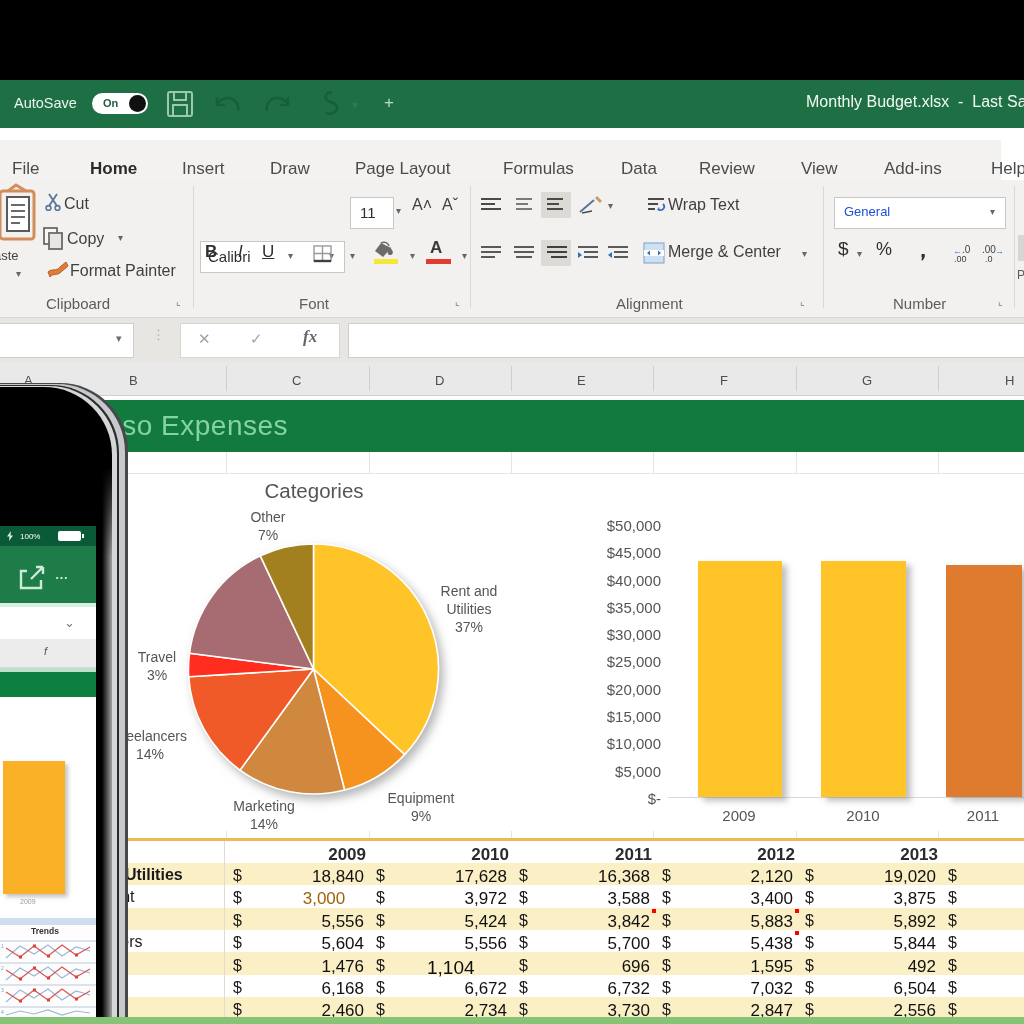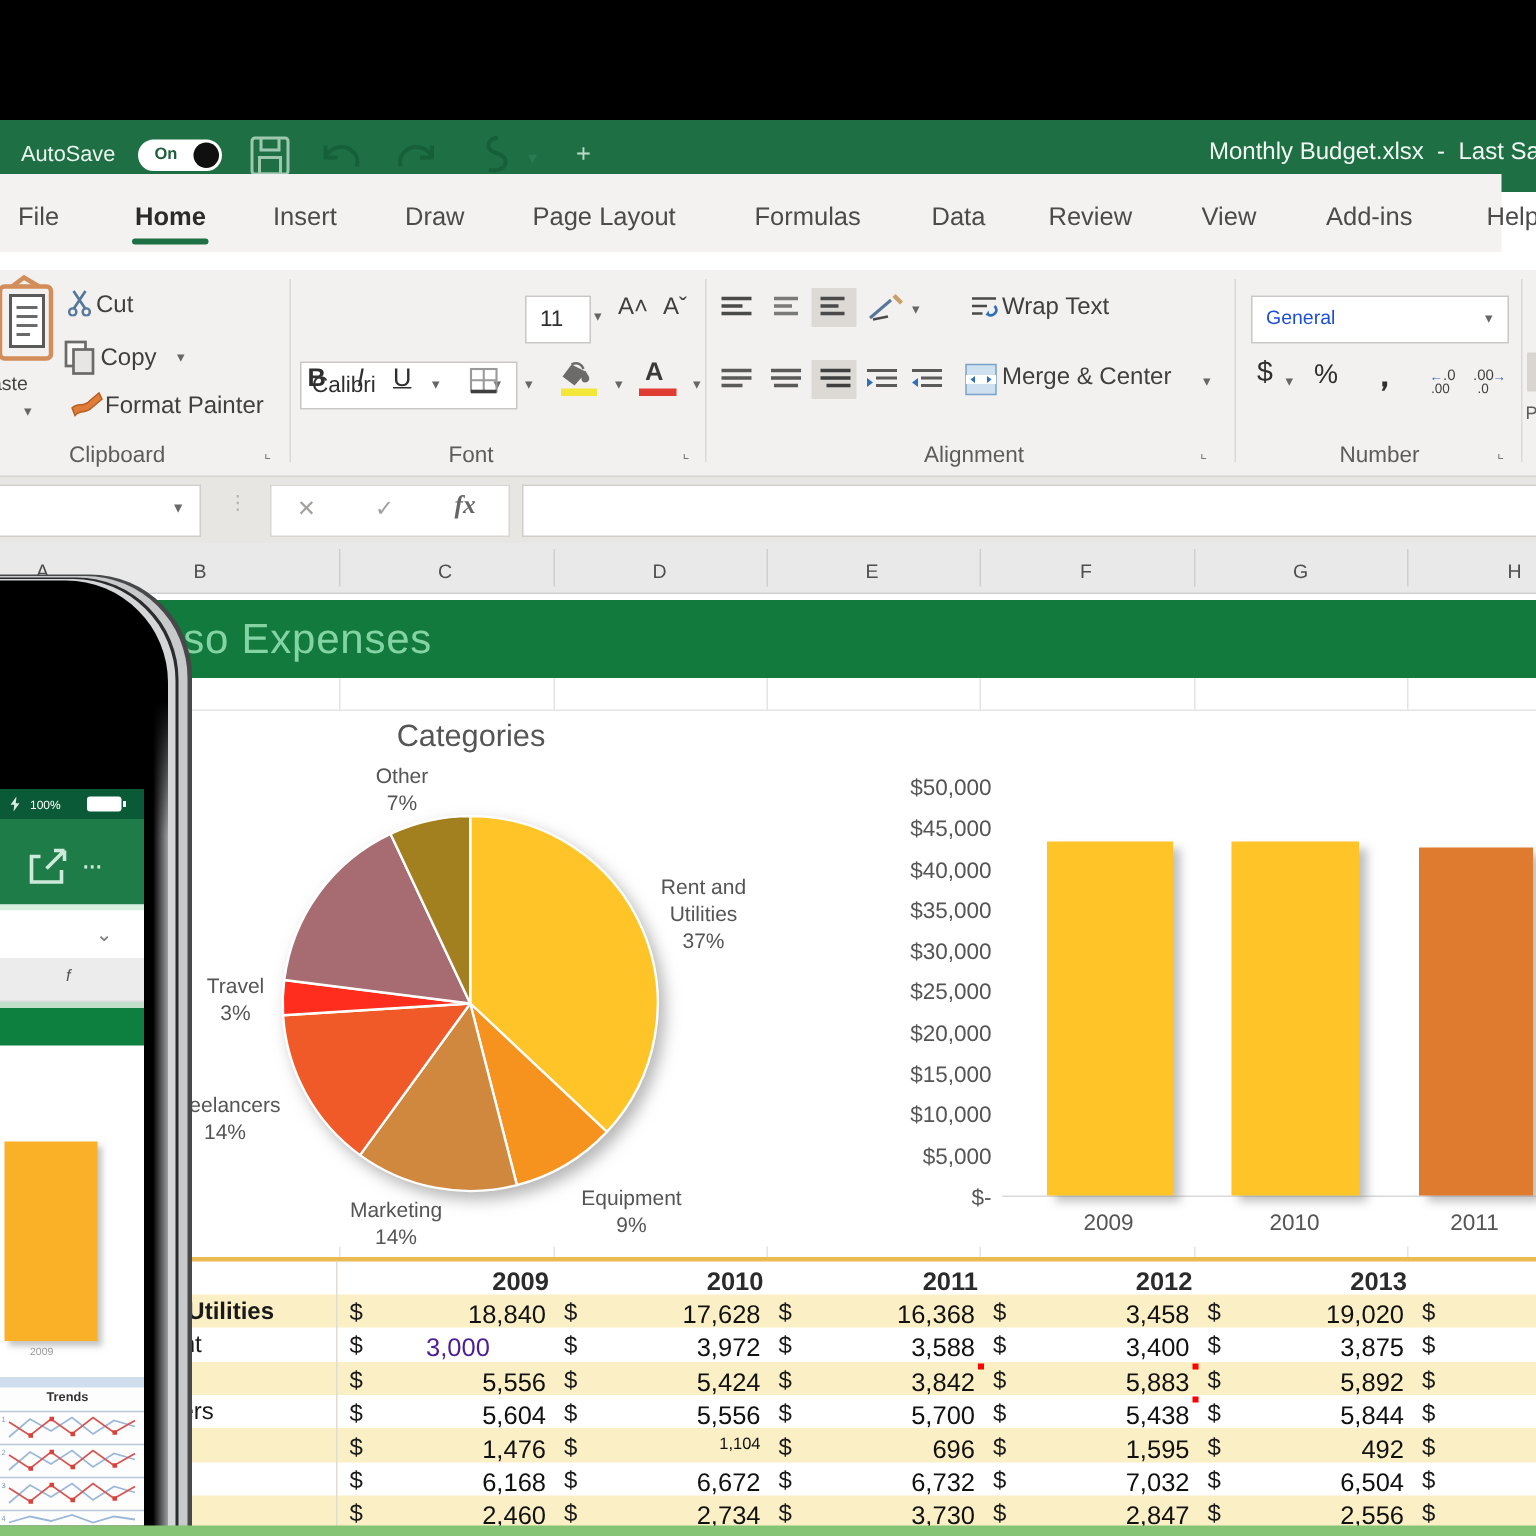--- a/index.html
+++ b/index.html
@@ -37,21 +37,21 @@
     </svg>
 
   <svg class="abs" style="left:316px;top:9px;" width="32" height="30" viewBox="0 0 32 30">
       <path d="M16 3 C10 3 8 8 11 11 C14 14 20 13 21 18 C22 23 15 26 10 24" fill="none" stroke="#155f39" stroke-width="2.6"></path>
     </svg>
   <div class="t" style="left:352px;top:18px;font-size:12px;color:#2c7a52;">▾</div>
   <div class="t" style="left:384px;top:13px;font-size:17px;color:#bcd9c8;">+</div>
   <div class="t" style="left:806px;top:13px;font-size:16px;color:#f2f8f4;">Monthly Budget.xlsx&nbsp; -&nbsp; Last Sa</div>
 </div>
 
-<div class="abs" style="left:0;top:116px;width:1001px;height:52px;background:#f4f2f1;">
+<div class="abs" style="left:0;top:140px;width:1001px;height:52px;background:#f4f2f1;">
   <div class="t" style="left:12px;top:19px;font-size:17px;color:#4b4b4b;">File</div>
   <div class="t" style="left:90px;top:19px;font-size:17px;color:#2b2b2b;font-weight:bold;">Home</div>
   <div class="abs" style="left:88px;top:43px;width:51px;height:4px;background:#1e7044;border-radius:2px;"></div>
   <div class="t" style="left:182px;top:19px;font-size:17px;color:#4b4b4b;">Insert</div>
   <div class="t" style="left:270px;top:19px;font-size:17px;color:#4b4b4b;">Draw</div>
   <div class="t" style="left:355px;top:19px;font-size:17px;color:#4b4b4b;">Page Layout</div>
   <div class="t" style="left:503px;top:19px;font-size:17px;color:#4b4b4b;">Formulas</div>
   <div class="t" style="left:621px;top:19px;font-size:17px;color:#4b4b4b;">Data</div>
   <div class="t" style="left:699px;top:19px;font-size:17px;color:#4b4b4b;">Review</div>
   <div class="t" style="left:801px;top:19px;font-size:17px;color:#4b4b4b;">View</div>
@@ -363,39 +363,39 @@
   <div class="t" style="left:233px;top:1001px;font-size:16px;color:#1a1a1a;">$</div>
     <div class="t" style="left:376px;top:1001px;font-size:16px;color:#1a1a1a;">$</div>
     <div class="t" style="left:519px;top:1001px;font-size:16px;color:#1a1a1a;">$</div>
     <div class="t" style="left:662px;top:1001px;font-size:16px;color:#1a1a1a;">$</div>
     <div class="t" style="left:805px;top:1001px;font-size:16px;color:#1a1a1a;">$</div>
     <div class="t" style="left:948px;top:1001px;font-size:16px;color:#1a1a1a;">$</div>
 
   <div class="t" style="left:284px;top:867px;width:80px;text-align:right;font-size:17px;color:#111;">18,840</div>
   <div class="t" style="left:427px;top:867px;width:80px;text-align:right;font-size:17px;color:#111;">17,628</div>
   <div class="t" style="left:570px;top:867px;width:80px;text-align:right;font-size:17px;color:#111;">16,368</div>
-  <div class="t" style="left:713px;top:867px;width:80px;text-align:right;font-size:17px;color:#111;">3,458</div>
+  <div class="t" style="left:713px;top:867px;width:80px;text-align:right;font-size:17px;color:#111;">2,120</div>
   <div class="t" style="left:856px;top:867px;width:80px;text-align:right;font-size:17px;color:#111;">19,020</div>
-  <div class="t" style="left:284px;top:889px;width:80px;text-align:left;font-size:17px;color:#4c1d95;">3,000</div>
+  <div class="t" style="left:284px;top:889px;width:80px;text-align:center;font-size:17px;color:#a16207;">3,000</div>
   <div class="t" style="left:427px;top:889px;width:80px;text-align:right;font-size:17px;color:#111;">3,972</div>
   <div class="t" style="left:570px;top:889px;width:80px;text-align:right;font-size:17px;color:#111;">3,588</div>
   <div class="t" style="left:713px;top:889px;width:80px;text-align:right;font-size:17px;color:#111;">3,400</div>
   <div class="t" style="left:856px;top:889px;width:80px;text-align:right;font-size:17px;color:#111;">3,875</div>
   <div class="t" style="left:284px;top:912px;width:80px;text-align:right;font-size:17px;color:#111;">5,556</div>
   <div class="t" style="left:427px;top:912px;width:80px;text-align:right;font-size:17px;color:#111;">5,424</div>
   <div class="t" style="left:570px;top:912px;width:80px;text-align:right;font-size:17px;color:#111;">3,842</div>
   <div class="t" style="left:713px;top:912px;width:80px;text-align:right;font-size:17px;color:#111;">5,883</div>
   <div class="t" style="left:856px;top:912px;width:80px;text-align:right;font-size:17px;color:#111;">5,892</div>
   <div class="t" style="left:284px;top:934px;width:80px;text-align:right;font-size:17px;color:#111;">5,604</div>
   <div class="t" style="left:427px;top:934px;width:80px;text-align:right;font-size:17px;color:#111;">5,556</div>
   <div class="t" style="left:570px;top:934px;width:80px;text-align:right;font-size:17px;color:#111;">5,700</div>
   <div class="t" style="left:713px;top:934px;width:80px;text-align:right;font-size:17px;color:#111;">5,438</div>
   <div class="t" style="left:856px;top:934px;width:80px;text-align:right;font-size:17px;color:#111;">5,844</div>
   <div class="t" style="left:284px;top:957px;width:80px;text-align:right;font-size:17px;color:#111;">1,476</div>
-  <div class="t" style="left:427px;top:957px;width:80px;text-align:right;font-size:11px;color:#111;">1,104</div>
+  <div class="t" style="left:427px;top:957px;width:80px;text-align:left;font-size:19px;color:#111;">1,104</div>
   <div class="t" style="left:570px;top:957px;width:80px;text-align:right;font-size:17px;color:#111;">696</div>
   <div class="t" style="left:713px;top:957px;width:80px;text-align:right;font-size:17px;color:#111;">1,595</div>
   <div class="t" style="left:856px;top:957px;width:80px;text-align:right;font-size:17px;color:#111;">492</div>
   <div class="t" style="left:284px;top:979px;width:80px;text-align:right;font-size:17px;color:#111;">6,168</div>
   <div class="t" style="left:427px;top:979px;width:80px;text-align:right;font-size:17px;color:#111;">6,672</div>
   <div class="t" style="left:570px;top:979px;width:80px;text-align:right;font-size:17px;color:#111;">6,732</div>
   <div class="t" style="left:713px;top:979px;width:80px;text-align:right;font-size:17px;color:#111;">7,032</div>
   <div class="t" style="left:856px;top:979px;width:80px;text-align:right;font-size:17px;color:#111;">6,504</div>
   <div class="t" style="left:284px;top:1001px;width:80px;text-align:right;font-size:17px;color:#111;">2,460</div>
   <div class="t" style="left:427px;top:1001px;width:80px;text-align:right;font-size:17px;color:#111;">2,734</div>

